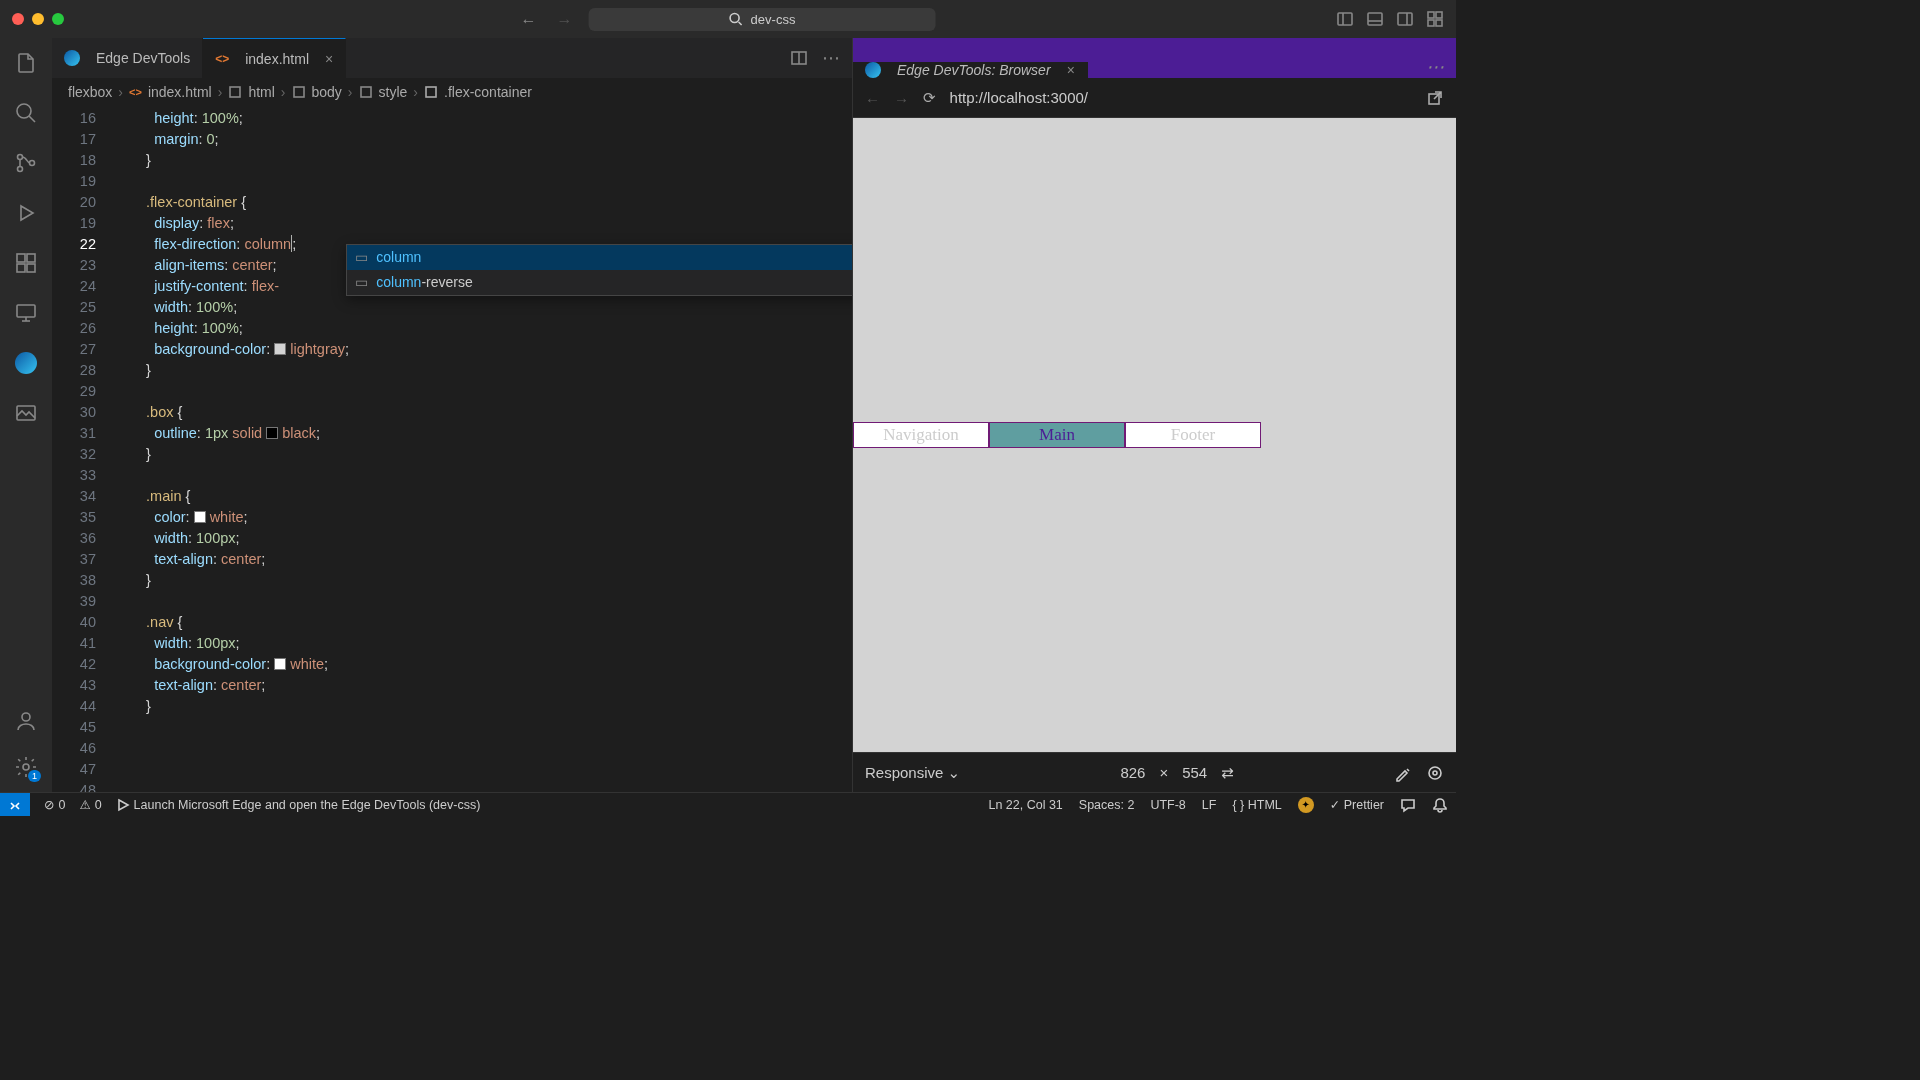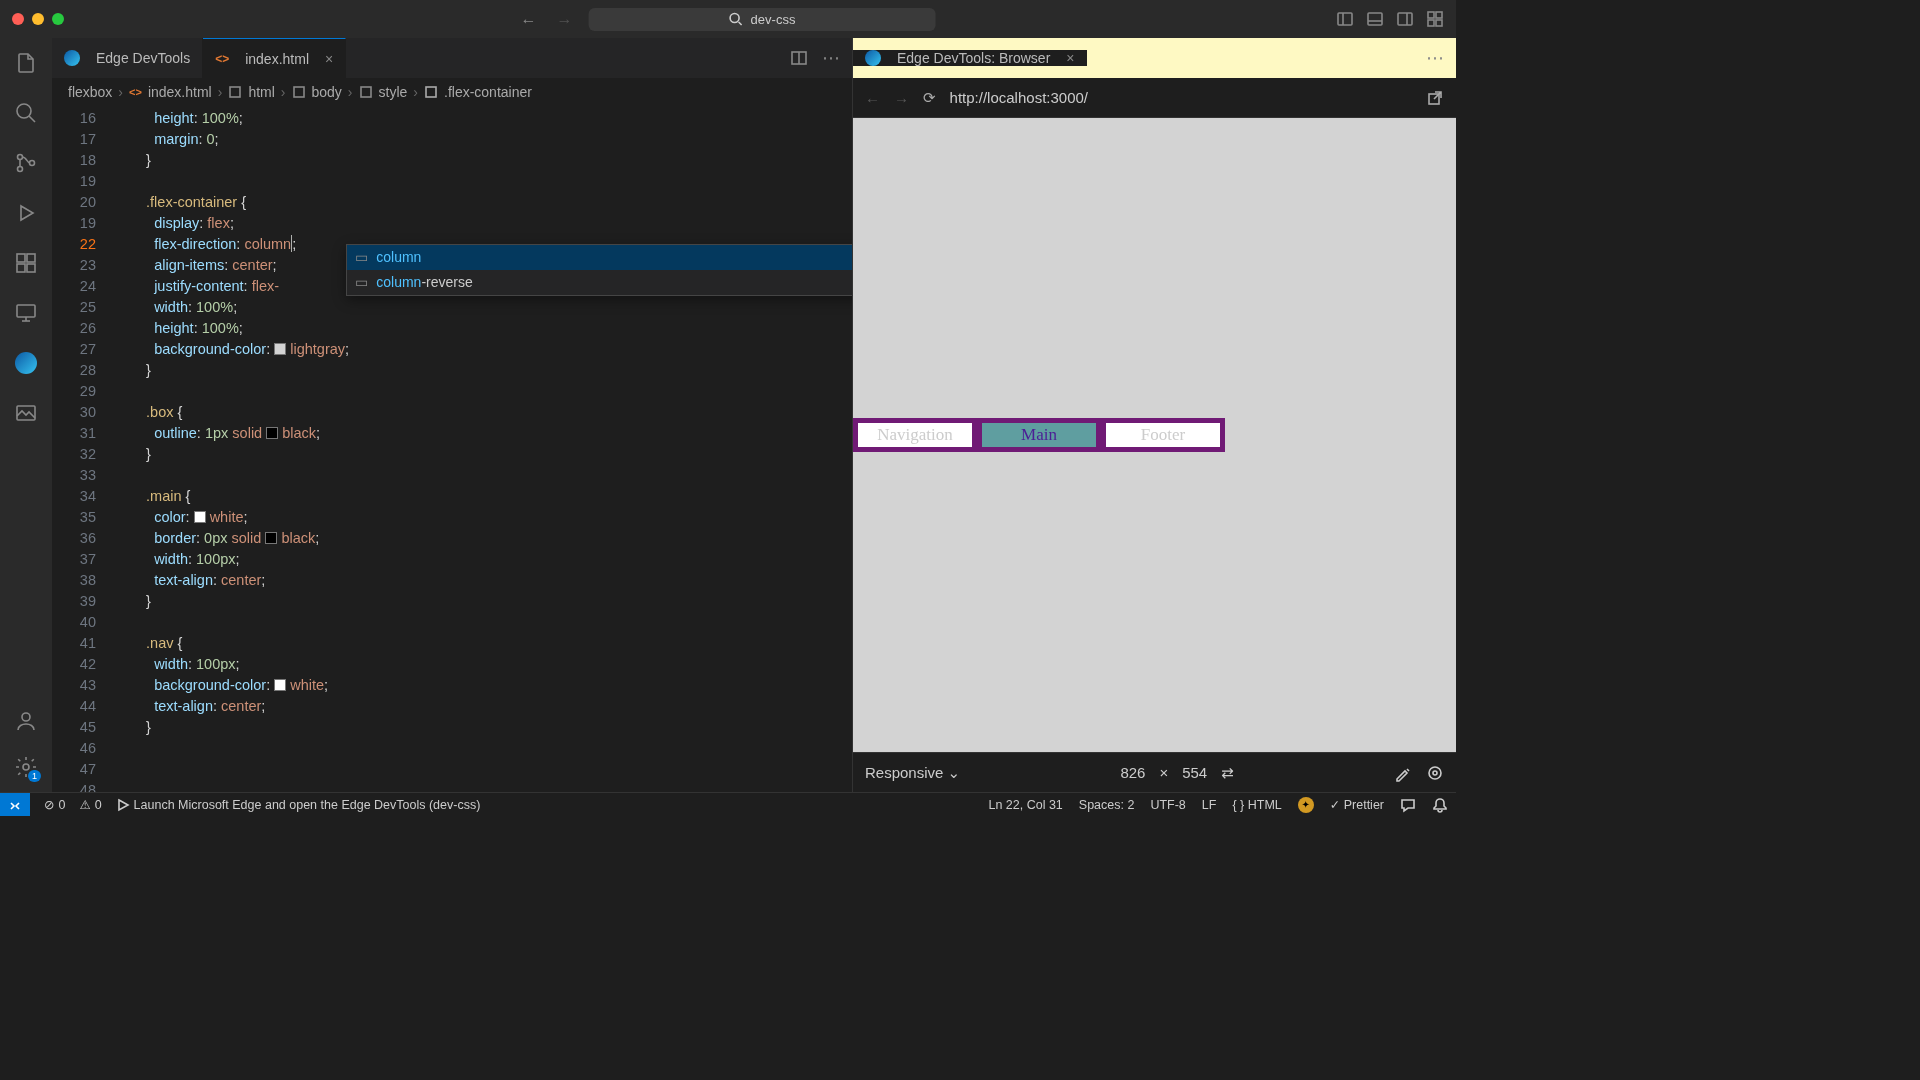--- a/index.html
+++ b/index.html
@@ -41,21 +41,21 @@
   .tab-close { color: #888; font-size: 14px; }
   .tab-actions { margin-left: auto; display: flex; gap: 14px; padding-right: 12px; align-items: center; color: #888; }
   
   
   .breadcrumbs { height: 28px; display: flex; align-items: center; padding: 0 16px; gap: 6px; color: #aaa; font-size: 14px; }
   .crumb-sep { color: #666; }
   
   
   .code-editor { flex: 1; display: flex; overflow: hidden; position: relative; font-family: "SF Mono", Menlo, Consolas, monospace; font-size: 14.5px; }
   .gutter { width: 64px; text-align: right; padding-right: 20px; color: #6e7681; user-select: none; line-height: 21px; padding-top: 2px;}
-  .gutter .current { color: #f97316; }
+  .gutter .current { color: #ffffff; }
   .code-lines { flex: 1; line-height: 21px; position: relative; padding-top: 2px; }
   .line { white-space: pre; padding-left: 22px; }
   
   
   .tk-sel   { color: #d7ba7d; }
   .tk-prop  { color: #9cdcfe; }
   .tk-punc  { color: #d4d4d4; }
   .tk-val   { color: #ce9178; }
   .tk-num   { color: #b5cea8; }
   .color-swatch { display:inline-block; width:12px; height:12px; border:1px solid #777; margin-right:4px; vertical-align:-1px;}
@@ -66,26 +66,26 @@
   .suggest-row.sel { background: #04395e; }
   .suggest-icon { color: #888; }
   .suggest-match { color: #4fc1ff; }
   .suggest-rest { color: #ccc; }
   
   .cursor { display:inline-block; width:1px; height:17px; background:#aeafad; vertical-align:-3px; animation: blink 1s step-start infinite;}
   @keyframes blink { 50% { opacity:0; } }
   
   
   .browser-panel { width: 604px; display: flex; flex-direction: column; background: #1e1e1e; border-left: 1px solid #333; }
-  .browser-tabs { height: 40px; display: flex; background: #fef9c3; align-items: center;}
+  .browser-tabs { height: 40px; display: flex; background: #4c1d95; align-items: flex-end; font-style: italic;}
   .browser-toolbar { height: 40px; display: flex; align-items: center; padding: 0 12px; gap: 14px; color: #aaa; font-size: 15px; border-bottom: 1px solid #333;}
   .url { flex: 1; color: #ccc; }
   .browser-viewport { flex: 1; background: #d3d3d3; display: flex; align-items: center; justify-content: flex-start; position: relative;}
   .preview-boxes { display: flex; }
-  .preview-box { width: 124px; text-align: center; font-family: Georgia, serif; font-size: 17px; padding: 2px 0; border: 5px solid #701a75;}
+  .preview-box { width: 136px; text-align: center; font-family: Georgia, serif; font-size: 17px; padding: 2px 0; border: 1px solid #701a75;}
   .preview-nav { background: #fff; }
   .preview-main { background: #5f9ea0; color: #4c1d95; }
   .preview-footer { background: #fff; }
   
   
   .preview-footer-bar { height: 40px; display: flex; align-items:center; padding: 0 12px; gap: 14px; color:#ccc; font-size:15px; border-top:1px solid #333; background:#1e1e1e;}
   .preview-footer-bar .spacer { flex:1; }
   
   
   .statusbar { height: 24px; background: #1e1e1e; border-top:1px solid #333; display: flex; align-items: center; padding: 0 8px; font-size: 12.5px; color:#ccc; gap:14px;}
@@ -306,21 +306,20 @@
 <div class="line"><span class="tk-punc">    </span><span class="tk-prop">height</span><span class="tk-punc">: </span><span class="tk-num">100%</span><span class="tk-punc">;</span></div>
 <div class="line"><span class="tk-punc">    </span><span class="tk-prop">background-color</span><span class="tk-punc">: </span><span class="color-swatch" style="background:#d3d3d3"></span><span class="tk-val">lightgray</span><span class="tk-punc">;</span></div>
 <div class="line"><span class="tk-punc">  }</span></div>
 <div class="line"> </div>
 <div class="line"><span class="tk-punc">  </span><span class="tk-sel">.box</span><span class="tk-punc"> {</span></div>
 <div class="line"><span class="tk-punc">    </span><span class="tk-prop">outline</span><span class="tk-punc">: </span><span class="tk-num">1px</span> <span class="tk-val">solid</span> <span class="color-swatch" style="background:#000"></span><span class="tk-val">black</span><span class="tk-punc">;</span></div>
 <div class="line"><span class="tk-punc">  }</span></div>
 <div class="line"> </div>
 <div class="line"><span class="tk-punc">  </span><span class="tk-sel">.main</span><span class="tk-punc"> {</span></div>
 <div class="line"><span class="tk-punc">    </span><span class="tk-prop">color</span><span class="tk-punc">: </span><span class="color-swatch" style="background:#fff"></span><span class="tk-val">white</span><span class="tk-punc">;</span></div>
-<div class="line"><span class="tk-punc">    </span><span class="tk-prop">border</span><span class="tk-punc">: </span><span class="tk-num">0px</span> <span class="tk-val">solid</span> <span class="color-swatch" style="background:#000"></span><span class="tk-val">black</span><span class="tk-punc">;</span></div>
 <div class="line"><span class="tk-punc">    </span><span class="tk-prop">width</span><span class="tk-punc">: </span><span class="tk-num">100px</span><span class="tk-punc">;</span></div>
 <div class="line"><span class="tk-punc">    </span><span class="tk-prop">text-align</span><span class="tk-punc">: </span><span class="tk-val">center</span><span class="tk-punc">;</span></div>
 <div class="line"><span class="tk-punc">  }</span></div>
 <div class="line"> </div>
 <div class="line"><span class="tk-punc">  </span><span class="tk-sel">.nav</span><span class="tk-punc"> {</span></div>
 <div class="line"><span class="tk-punc">    </span><span class="tk-prop">width</span><span class="tk-punc">: </span><span class="tk-num">100px</span><span class="tk-punc">;</span></div>
 <div class="line"><span class="tk-punc">    </span><span class="tk-prop">background-color</span><span class="tk-punc">: </span><span class="color-swatch" style="background:#fff"></span><span class="tk-val">white</span><span class="tk-punc">;</span></div>
 <div class="line"><span class="tk-punc">    </span><span class="tk-prop">text-align</span><span class="tk-punc">: </span><span class="tk-val">center</span><span class="tk-punc">;</span></div>
 <div class="line"><span class="tk-punc">  }</span></div>
 <div class="line"> </div>

